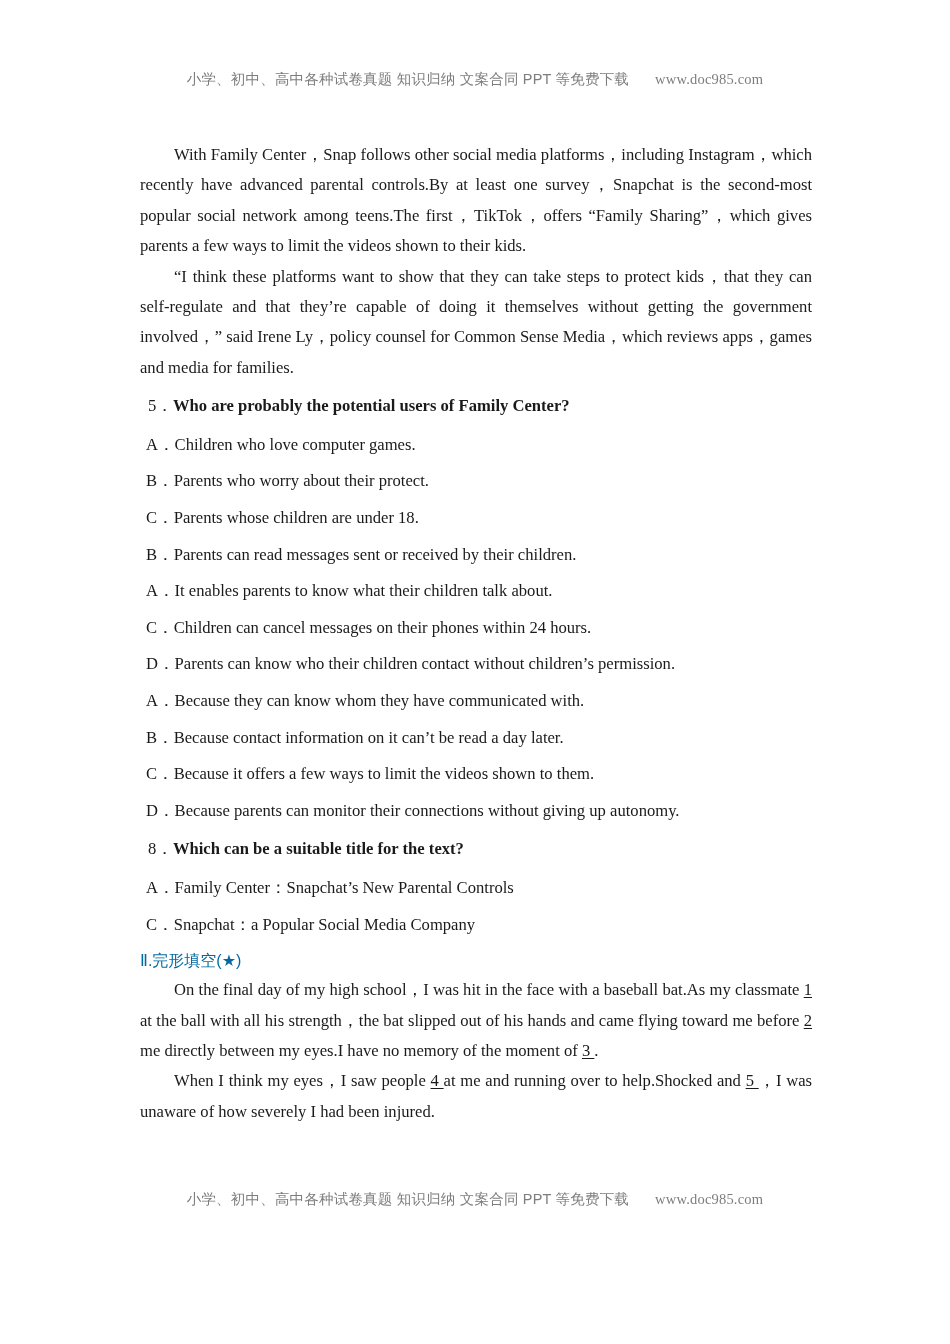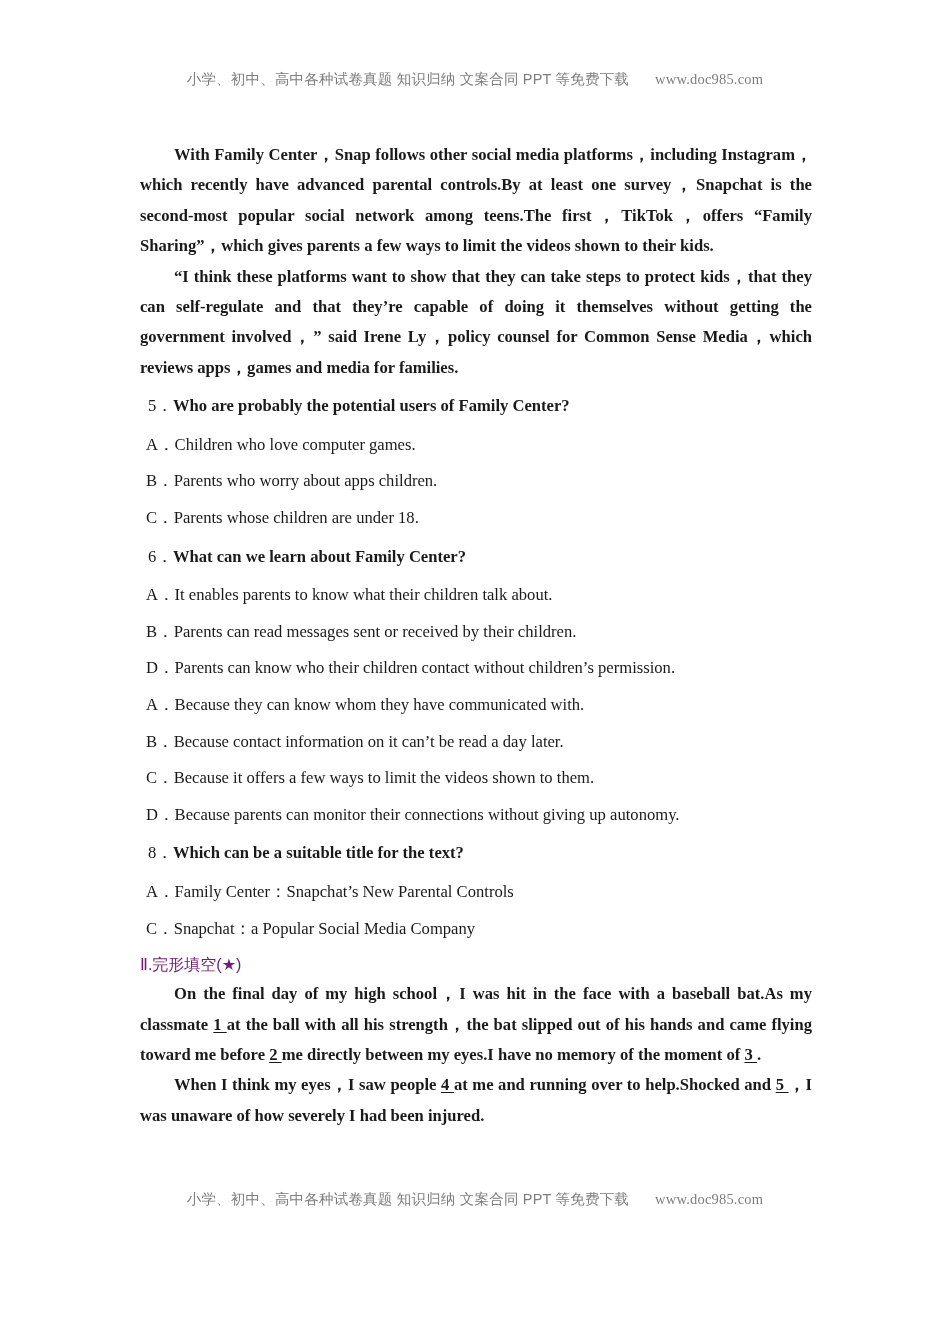--- a/index.html
+++ b/index.html
@@ -56,21 +56,20 @@
     width: 672px;
   }
 
   p.para {
     margin: 0 0 0 0;
     font-size: 16.6px;
     line-height: 30.4px;
     text-align: justify;
     text-justify: inter-word;
     text-indent: 34px;
-    font-weight: bold;
   }
 
   
   .q-stem {
     font-size: 16.6px;
     line-height: 30.6px;
     font-weight: bold;
     margin: 8px;
     white-space: nowrap;
   }
@@ -89,21 +88,21 @@
     min-width: 26px;
   }
 
   
   .sec-head {
     font-family: "Liberation Sans", "DejaVu Sans", sans-serif;
     font-size: 16px;
     line-height: 29px;
     font-weight: normal;
     margin: 0;
-    color: #701a75;
+    color: #0369a1;
   }
 
   
   .blank {
     text-decoration: underline;
     text-underline-offset: 2px;
   }
 </style>
 </head>
 <body>
@@ -114,26 +113,26 @@
     <span class="cn">小学、初中、高中各种试卷真题 知识归纳 文案合同 PPT 等免费下载</span><span class="gap"></span><span class="url">www.doc985.com</span>
   </div>
 
   <div class="content">
 
     <p class="para">With Family Center，Snap follows other social media platforms，including Instagram，which recently have advanced parental controls.By at least one survey，Snapchat is the second-most popular social network among teens.The first，TikTok，offers “Family Sharing”，which gives parents a few ways to limit the videos shown to their kids.</p>
     <p class="para">“I think these platforms want to show that they can take steps to protect kids，that they can self-regulate and that they’re capable of doing it themselves without getting the government involved，” said Irene Ly，policy counsel for Common Sense Media，which reviews apps，games and media for families.</p>
 
     <p class="q-stem"><span class="qnum">5．</span><span>Who are probably the potential users of Family Center?</span></p>
     <p class="q-opt"><span class="olabel">A．</span><span>Children who love computer games.</span></p>
-    <p class="q-opt"><span class="olabel">B．</span><span>Parents who worry about apps children.</span></p>
+    <p class="q-opt"><span class="olabel">B．</span><span>Parents who worry about their protect.</span></p>
     <p class="q-opt"><span class="olabel">C．</span><span>Parents whose children are under 18.</span></p>
 
-    <p class="q-stem"><span class="qnum">6．</span><span>What can we learn about Family Center?</span></p>
+    <p class="q-opt"><span class="olabel">B．</span><span>Parents can read messages sent or received by their children.</span></p>
     <p class="q-opt"><span class="olabel">A．</span><span>It enables parents to know what their children talk about.</span></p>
-    <p class="q-opt"><span class="olabel">B．</span><span>Parents can read messages sent or received by their children.</span></p>
+    <p class="q-opt"><span class="olabel">C．</span><span>Children can cancel messages on their phones within 24 hours.</span></p>
     <p class="q-opt"><span class="olabel">D．</span><span>Parents can know who their children contact without children’s permission.</span></p>
 
     <p class="q-opt"><span class="olabel">A．</span><span>Because they can know whom they have communicated with.</span></p>
     <p class="q-opt"><span class="olabel">B．</span><span>Because contact information on it can’t be read a day later.</span></p>
     <p class="q-opt"><span class="olabel">C．</span><span>Because it offers a few ways to limit the videos shown to them.</span></p>
     <p class="q-opt"><span class="olabel">D．</span><span>Because parents can monitor their connections without giving up autonomy.</span></p>
 
     <p class="q-stem"><span class="qnum">8．</span><span>Which can be a suitable title for the text?</span></p>
     <p class="q-opt"><span class="olabel">A．</span><span>Family Center：Snapchat’s New Parental Controls</span></p>
     <p class="q-opt"><span class="olabel">C．</span><span>Snapchat：a Popular Social Media Company</span></p>

